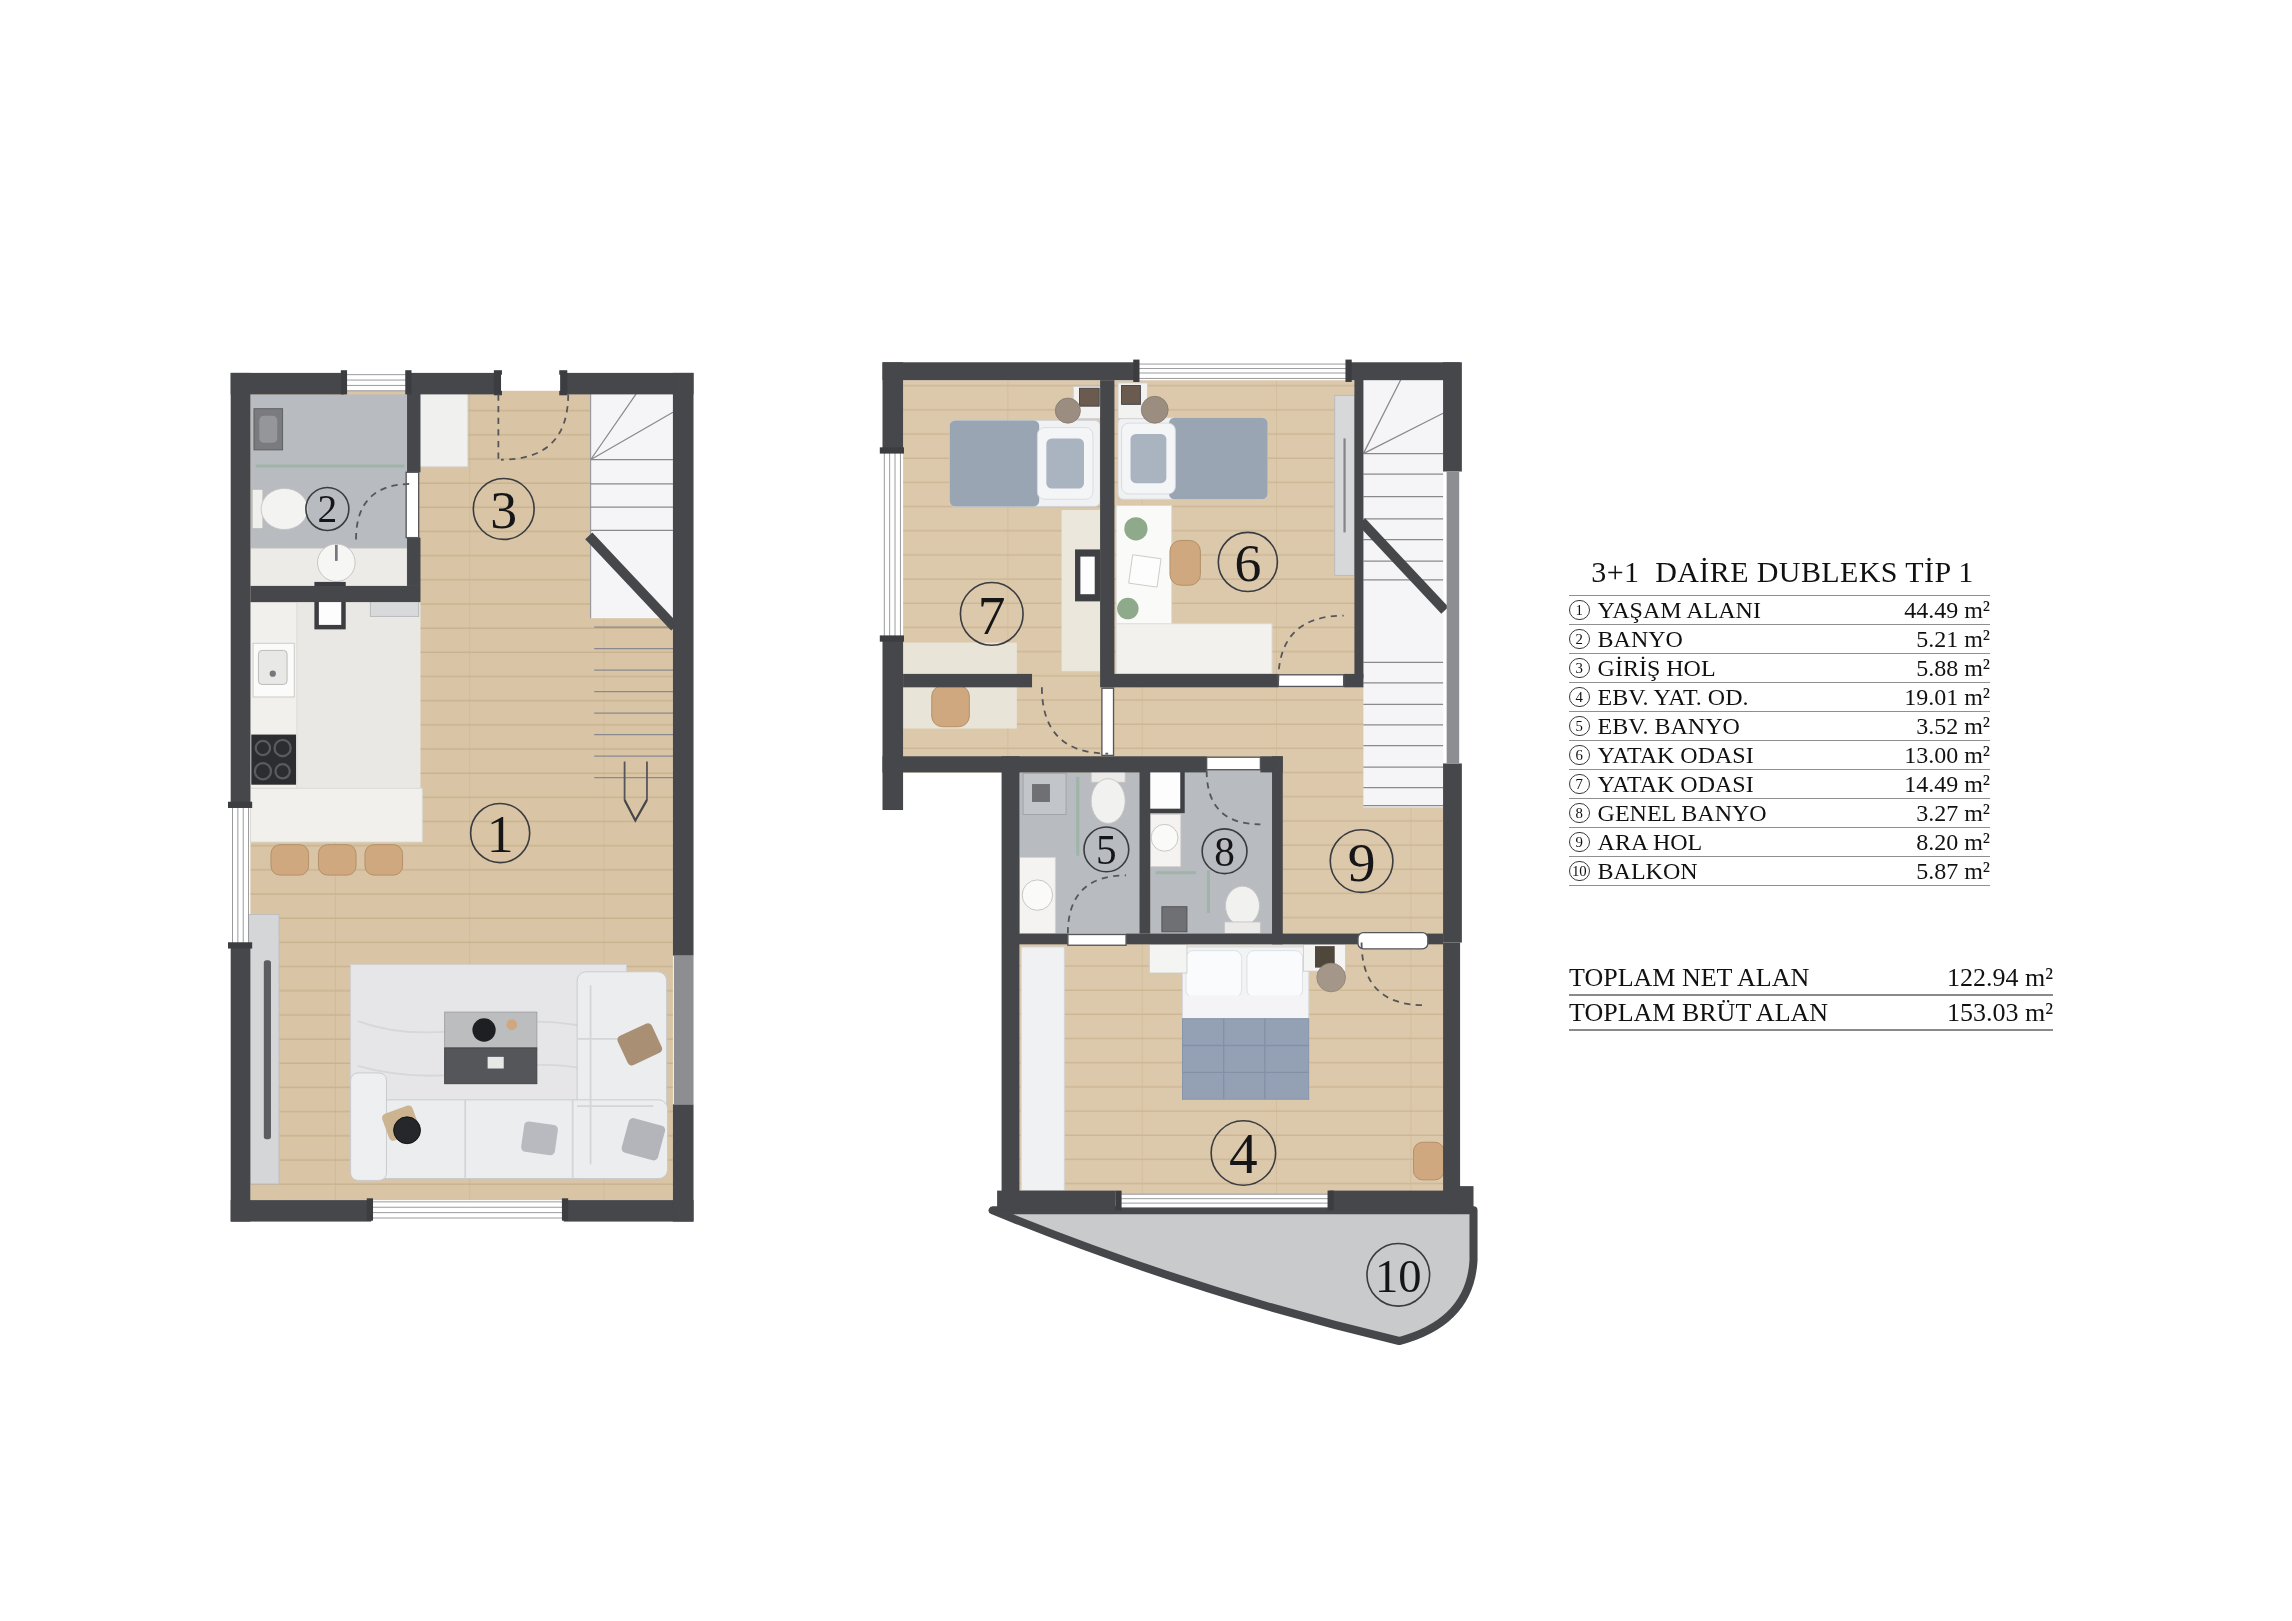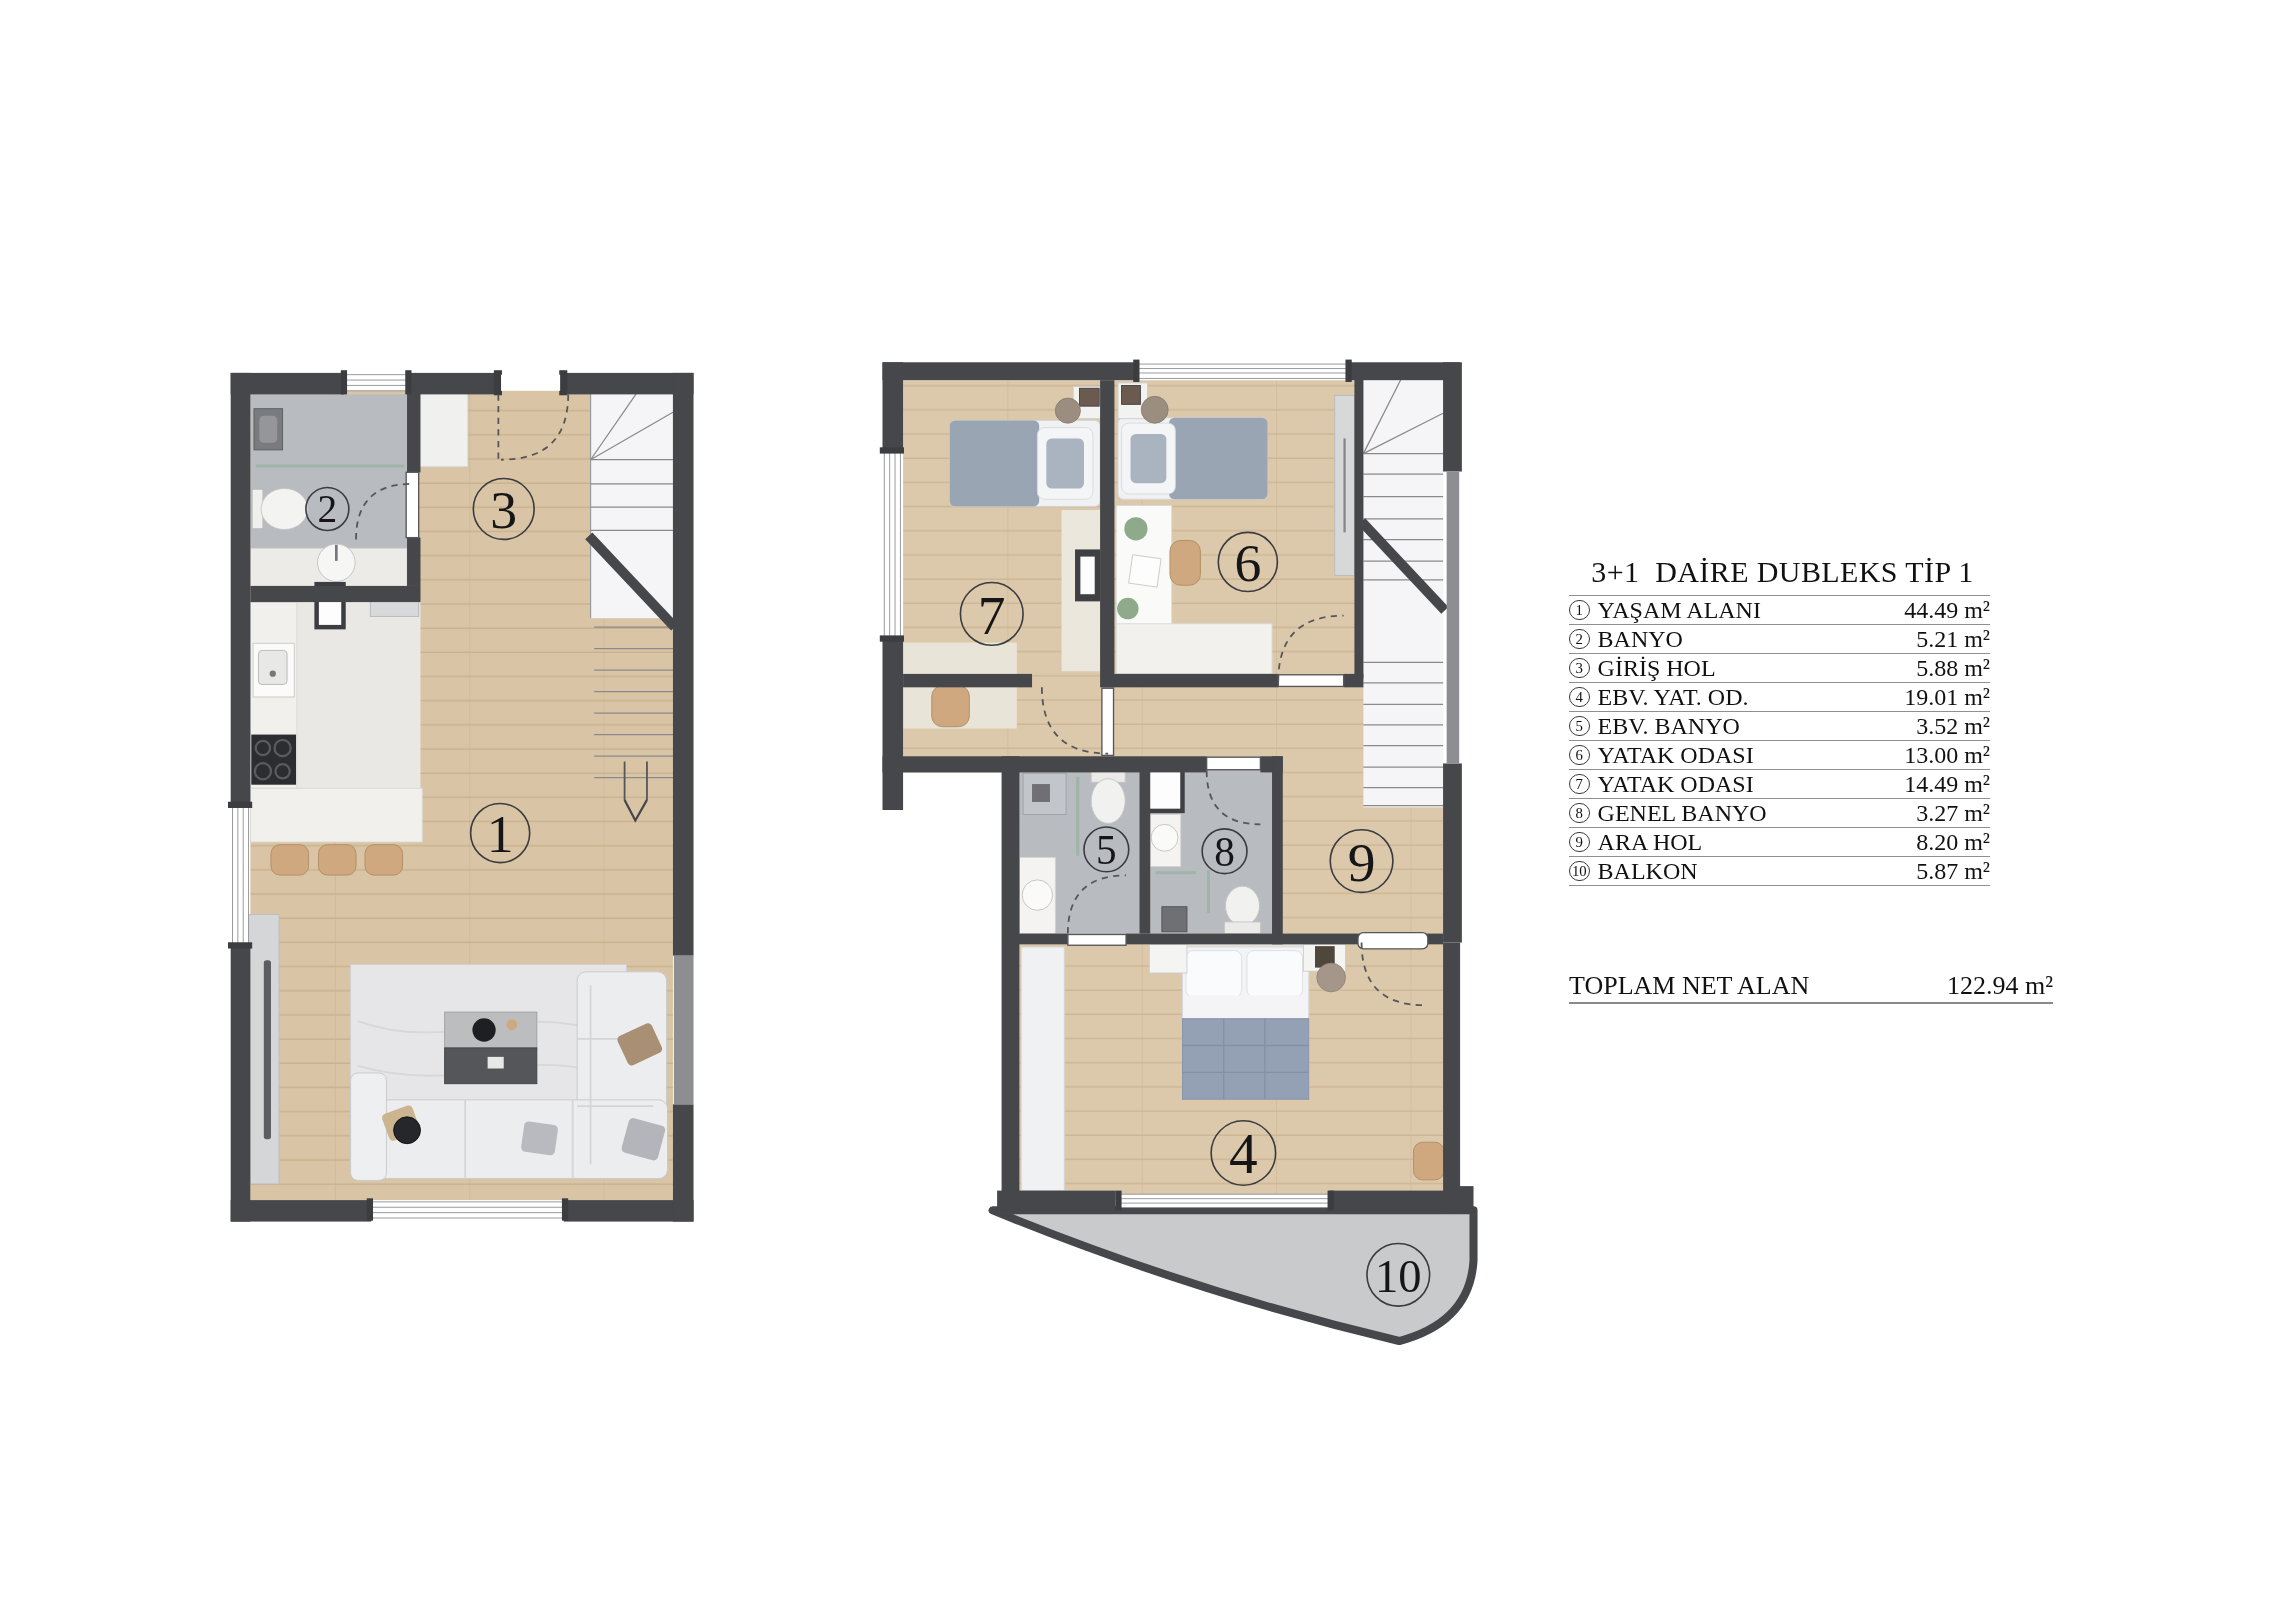--- a/index.html
+++ b/index.html
@@ -6,21 +6,21 @@
   body{width:2293px;height:1621px;position:relative;font-family:"Liberation Serif",serif;color:#111;}
   .abs{position:absolute;}
   
   #legend-title{left:1572px;top:555px;width:421px;text-align:center;font-size:30px;white-space:pre;letter-spacing:0.4px;}
   #legend-list{left:1569px;top:595px;width:421px;border-top:1.8px solid #8f8f8f;}
   .legend-row{display:flex;align-items:center;height:28px;border-bottom:1.8px solid #8f8f8f;font-size:24px;}
   .num-circle{flex:0 0 auto;min-width:20.6px;height:20.6px;padding:0 1.8px;border:1.4px solid #3a3a3a;border-radius:50%;display:flex;align-items:center;justify-content:center;font-size:14.8px;line-height:1;margin-right:8px;box-sizing:border-box;}
   .legend-label{white-space:pre;}
   .legend-value{margin-left:auto;white-space:pre;}
   #totals{left:1569px;top:961px;width:484px;}
-  .total-row{display:flex;align-items:center;height:33px;border-bottom:2px solid #8a8a8a;font-size:26px;margin-top:8px;}
+  .total-row{display:flex;align-items:center;height:33px;border-bottom:2px solid #8a8a8a;font-size:26px;}
   .total-value{margin-left:auto;white-space:pre;}
   svg text{font-family:"Liberation Serif",serif;fill:#161618;}
 </style>
 </head>
 <body>
 
 <svg class="abs" style="left:228px;top:363px" width="470" height="864" viewBox="255 405 525 965">
   <defs>
     <pattern id="woodA" width="150" height="27" patternUnits="userSpaceOnUse">
       <rect width="150" height="27" fill="#d9c5a5"></rect>
@@ -368,14 +368,18 @@
     <span class="legend-label">BALKON</span>
     <span class="legend-value">5.87 m²</span>
   </div>
 </div>
 
 <div class="abs" id="totals">
   <div class="total-row">
     <span>TOPLAM NET ALAN</span>
     <span class="total-value">122.94 m²</span>
   </div>
+  <div class="total-row">
+    <span>TOPLAM BRÜT ALAN</span>
+    <span class="total-value">153.03 m²</span>
+  </div>
 </div>
 
 
 </body></html>

